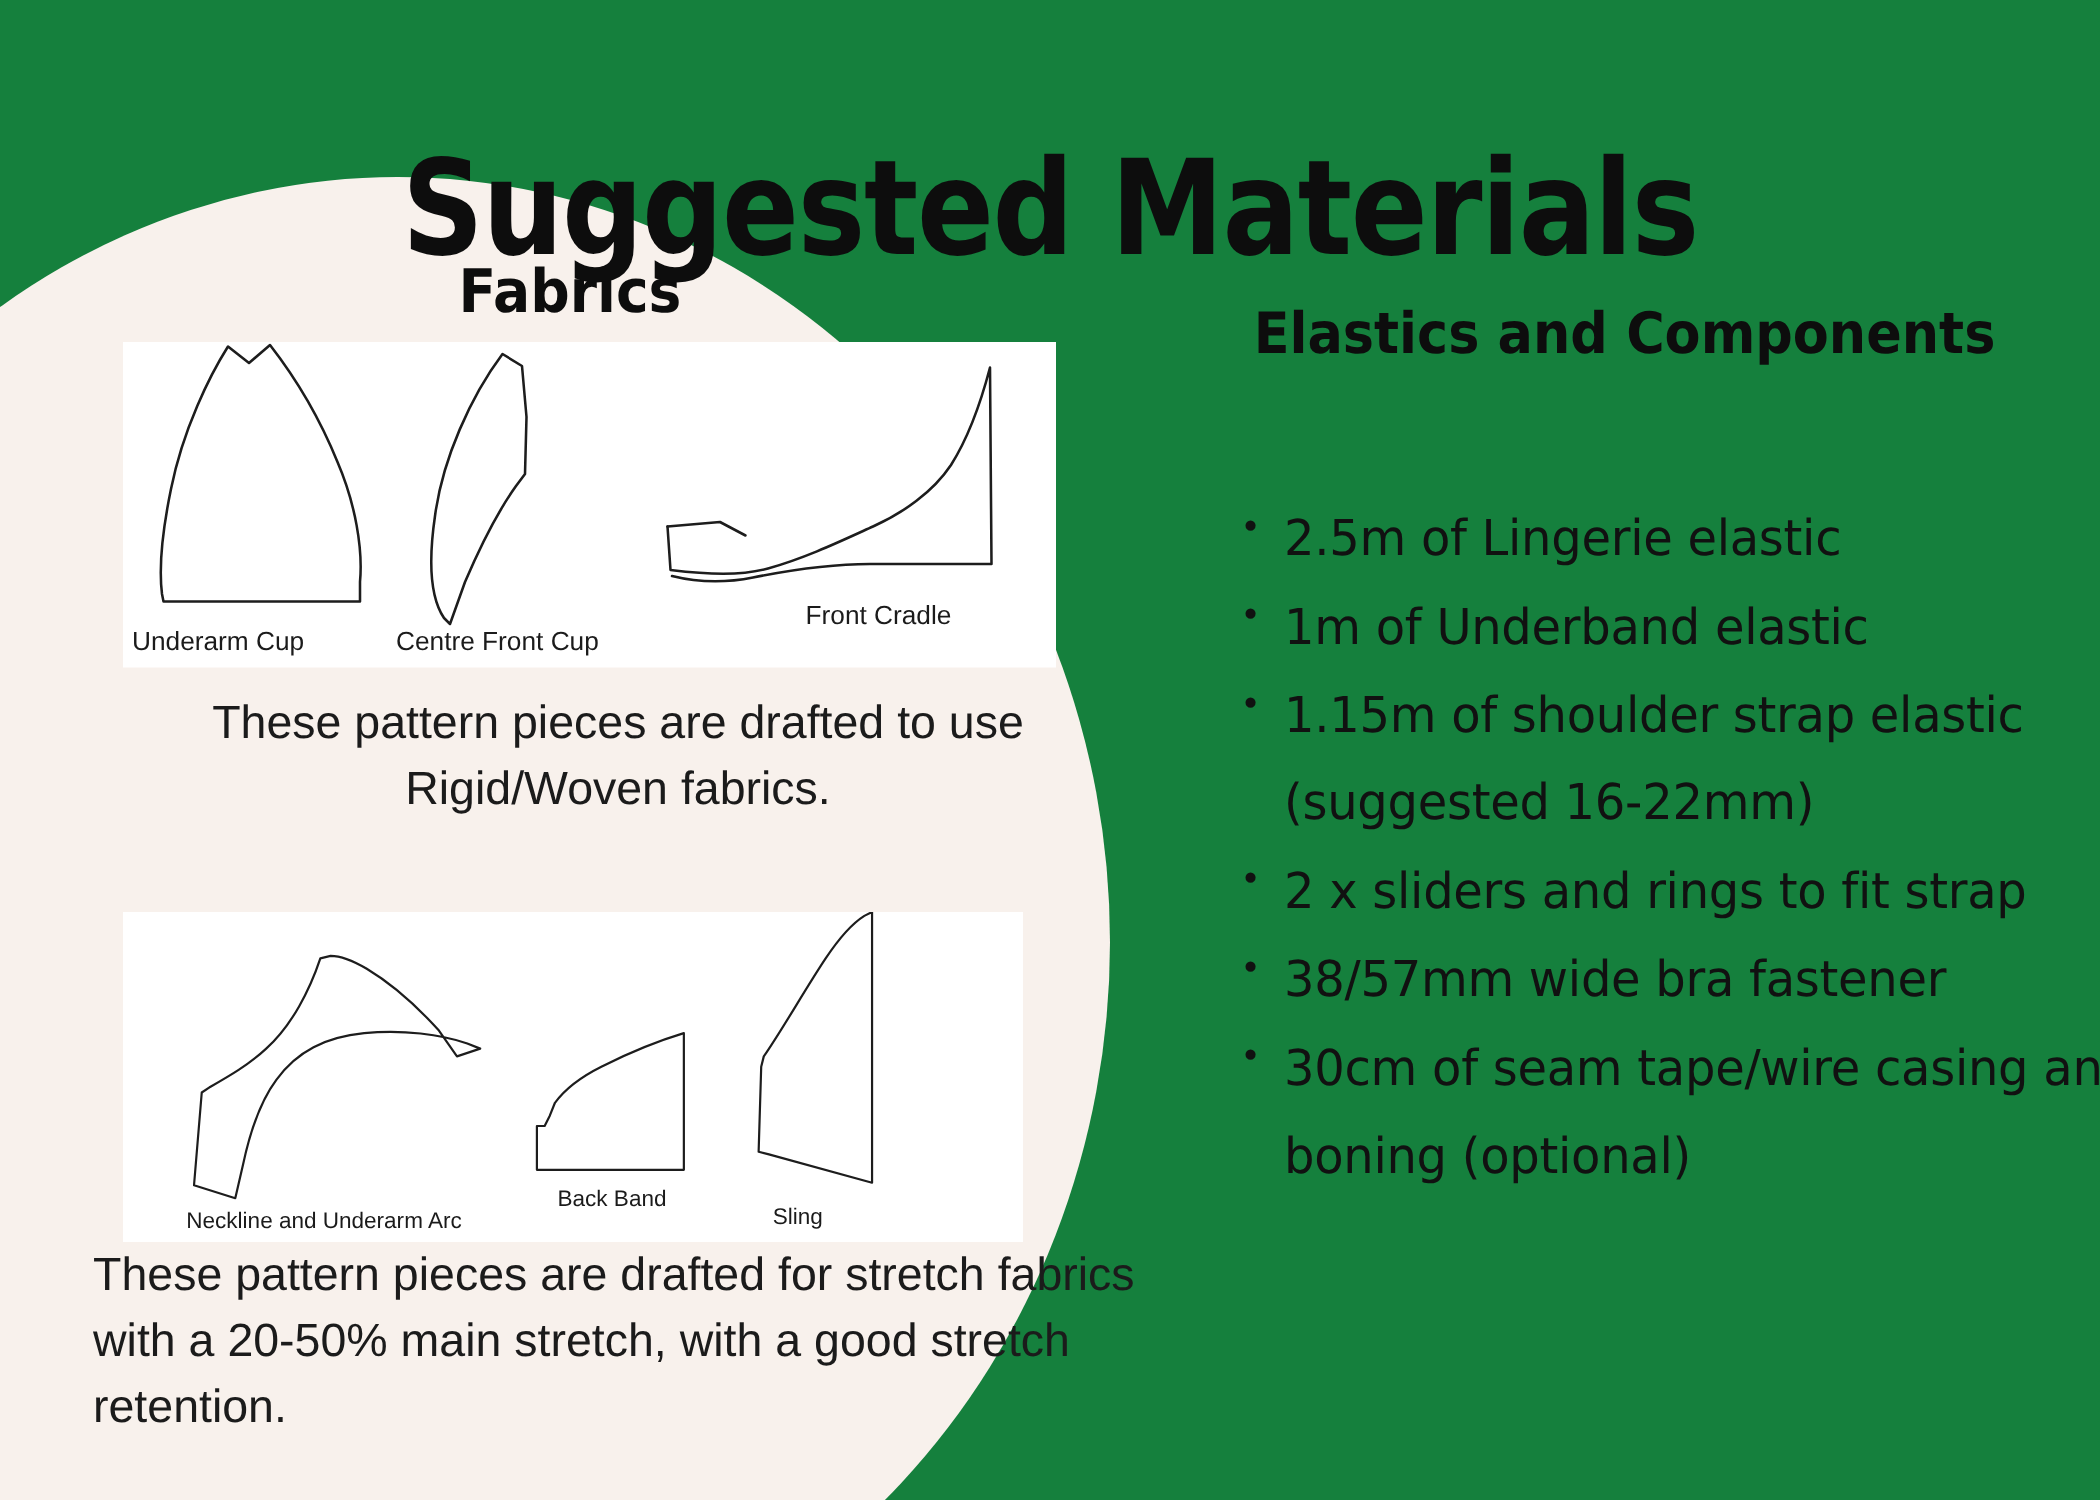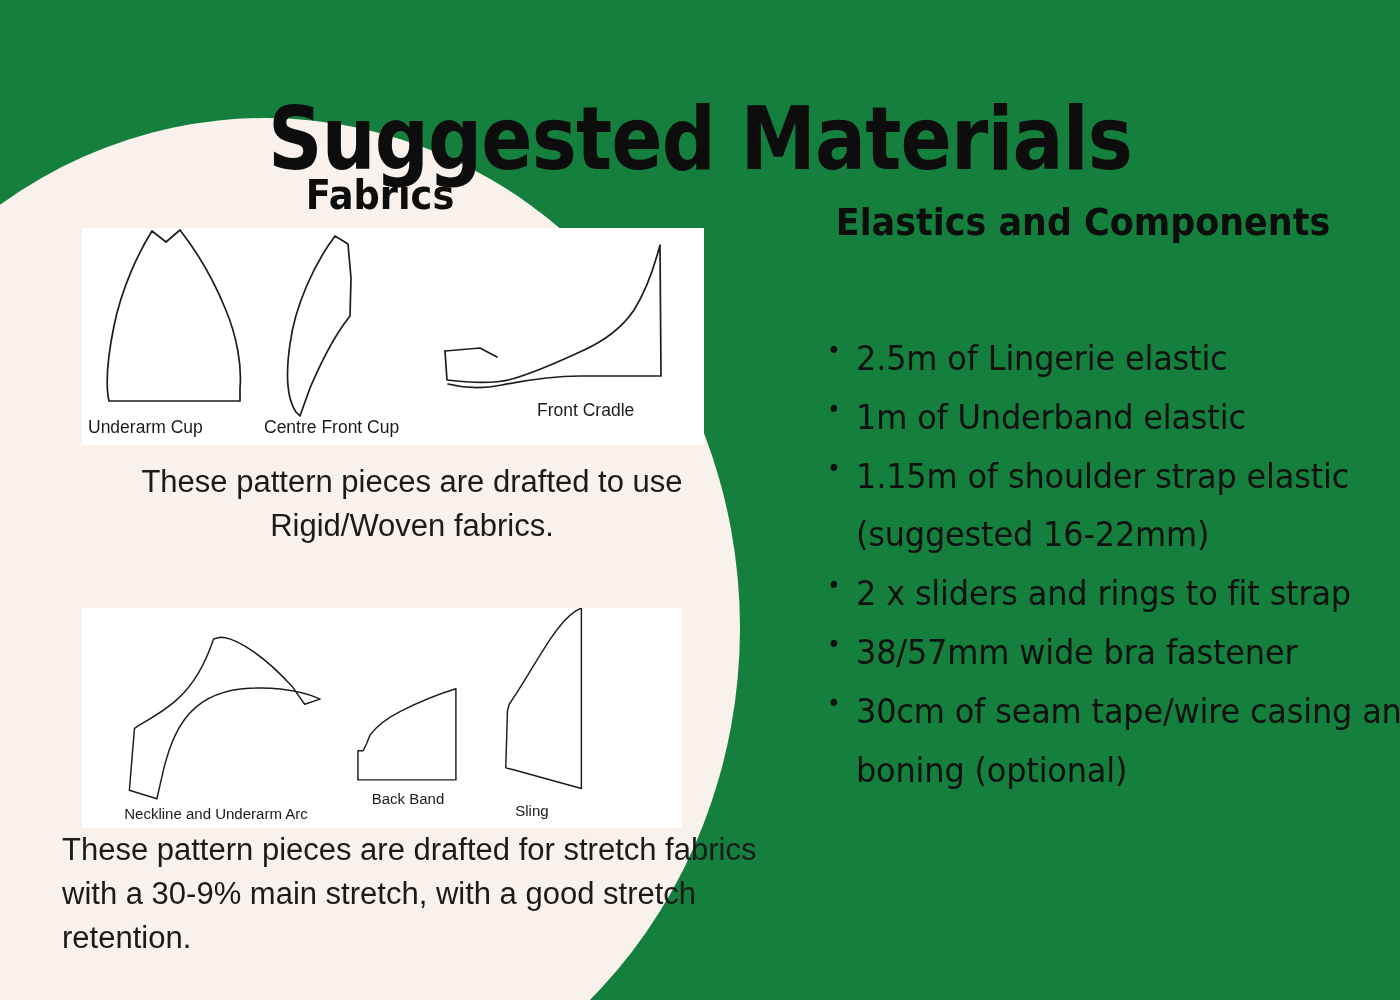--- a/index.html
+++ b/index.html
@@ -274,21 +274,21 @@
                    L 444 186
                    L 446 120
                    Z"></path>
         </g>
         <text class="piece-label" x="0" y="245">Neckline and Underarm Arc</text>
         <text class="piece-label" x="288" y="228">Back Band</text>
         <text class="piece-label" x="455" y="242">Sling</text>
       </svg>
     </div>
 
-    <div class="para para-2">These pattern pieces are drafted for stretch fabrics with a 30-9% main stretch, with a good stretch retention.</div>
+    <div class="para para-2">These pattern pieces are drafted for stretch fabrics with a 20-50% main stretch, with a good stretch retention.</div>
   </div>
 
   <div class="right-col">
 
     <div class="sec-heading elastics">Elastics and Components</div>
 
     <ul class="materials">
       <li>2.5m of Lingerie elastic</li>
       <li>1m of Underband elastic</li>
       <li>1.15m of shoulder strap elastic (suggested 16-22mm)</li>

